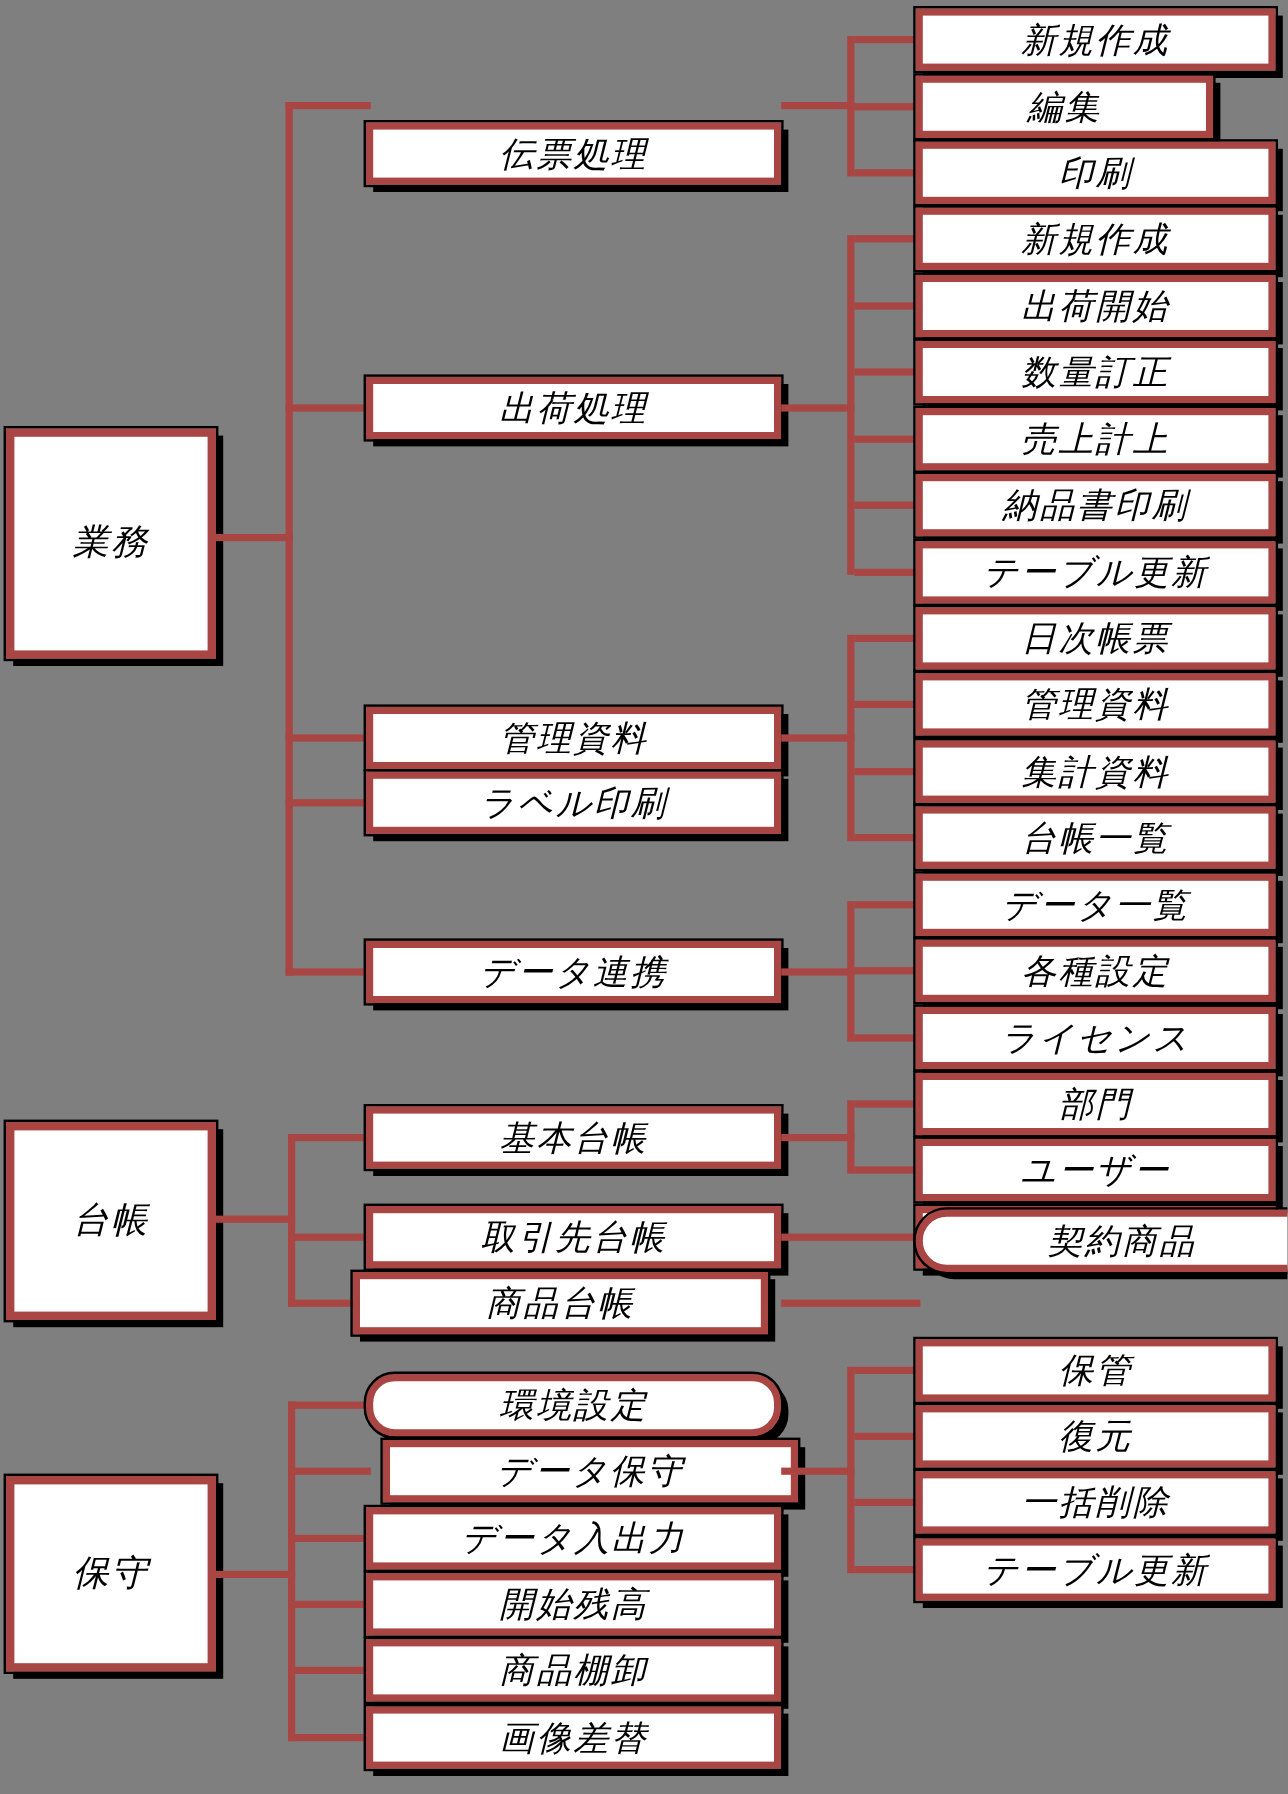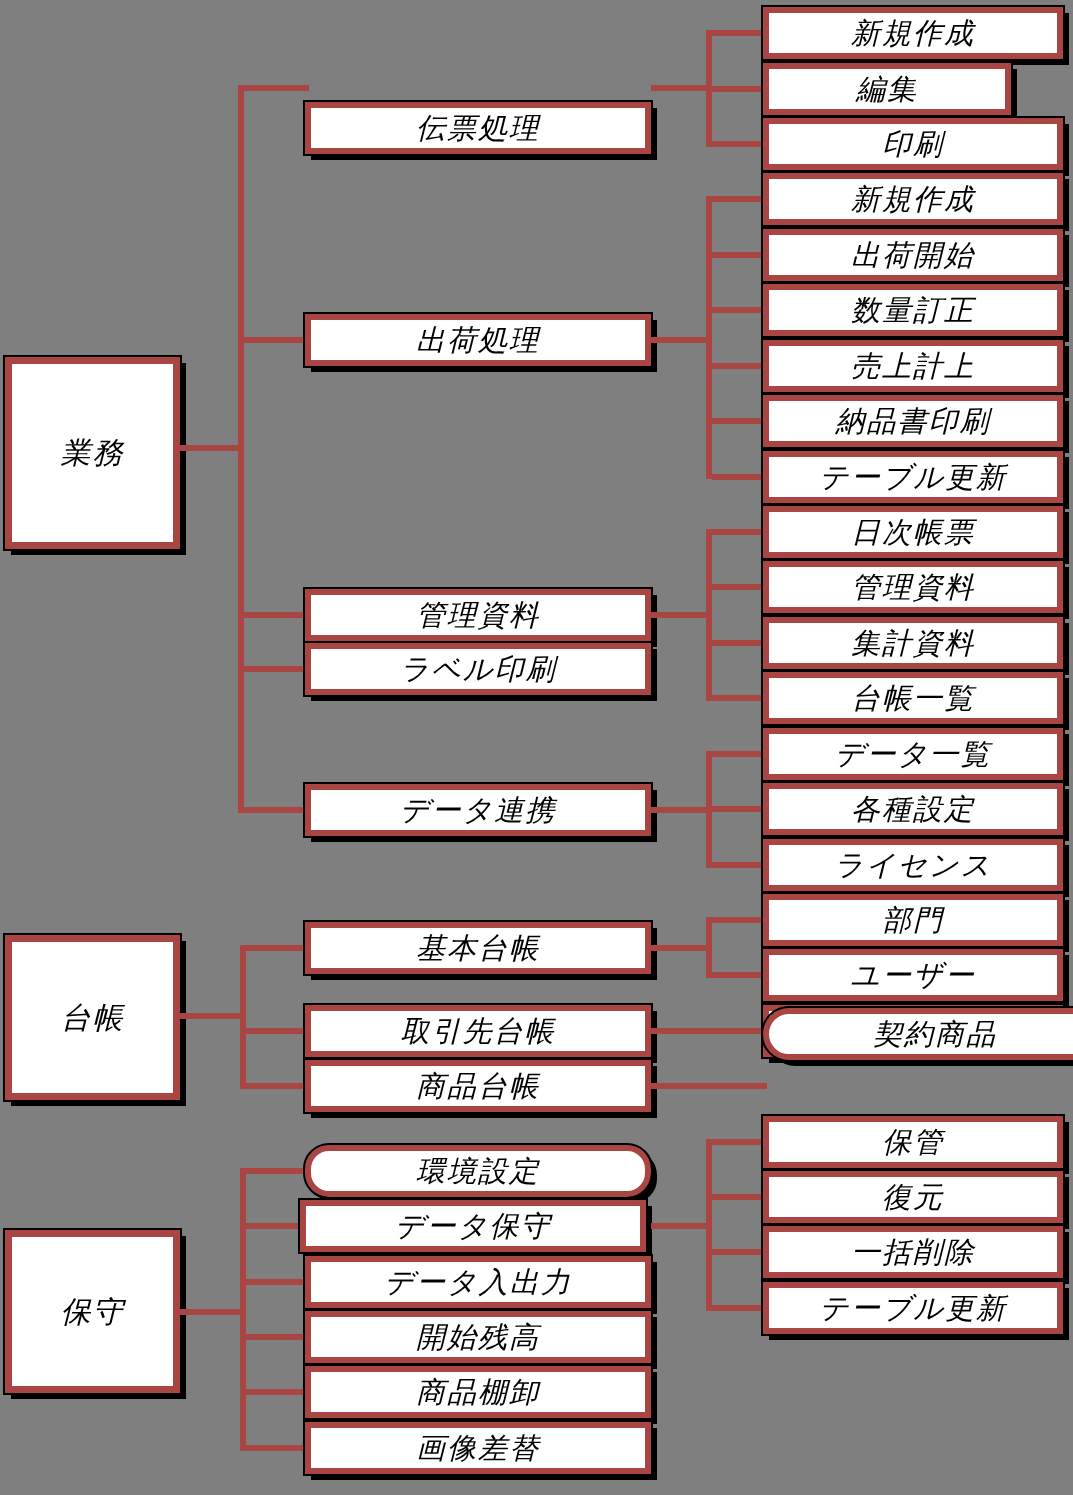--- a/index.html
+++ b/index.html
@@ -107,30 +107,30 @@
     <div class="line" style="left: 706px; top: 917px; width: 6px; height: 61px;"></div>
     <div class="line" style="left: 712px; top: 917px; width: 55px; height: 6px;"></div>
     <div class="box" style="left: 763px; top: 894px; width: 300px; height: 52px;">部門</div>
     <div class="line" style="left: 712px; top: 972px; width: 55px; height: 6px;"></div>
     <div class="box" style="left: 763px; top: 949px; width: 300px; height: 52px;">ユーザー</div>
     <div class="line" style="left: 240px; top: 1028px; width: 69px; height: 6px;"></div>
     <div class="box" style="left: 305px; top: 1005px; width: 346px; height: 52px;">取引先台帳</div>
     <div class="line" style="left: 651px; top: 1028px; width: 116px; height: 6px;"></div>
     <div class="box" style="left: 763px; top: 1005px; width: 300px; height: 52px;">納入先</div>
     <div class="line" style="left: 240px; top: 1083px; width: 69px; height: 6px;"></div>
-    <div class="box" style="left: 305px; top: 1060px; width: 346px; height: 52px;">商品台帳</div>
+    <div class="box" style="left: 294px; top: 1060px; width: 346px; height: 52px;">商品台帳</div>
     <div class="line" style="left: 651px; top: 1083px; width: 116px; height: 6px;"></div>
     <div class="box" style="left: 763px; top: 1008px; width: 344px; height: 52px; border-radius: 26px;">契約商品</div>
     <div class="box root" style="left: 5px; top: 1230px; width: 175px; height: 163px;">保守</div>
     <div class="line" style="left: 180px; top: 1309px; width: 66px; height: 6px;"></div>
     <div class="line" style="left: 240px; top: 1168px; width: 6px; height: 283px;"></div>
     <div class="line" style="left: 240px; top: 1168px; width: 69px; height: 6px;"></div>
     <div class="box" style="left: 305px; top: 1145px; width: 346px; height: 52px; border-radius: 24px;">環境設定</div>
     <div class="line" style="left: 240px; top: 1223px; width: 69px; height: 6px;"></div>
-    <div class="box" style="left: 300px; top: 1200px; width: 346px; height: 52px;">データ保守</div>
+    <div class="box" style="left: 319px; top: 1200px; width: 346px; height: 52px;">データ保守</div>
     <div class="line" style="left: 651px; top: 1223px; width: 61px; height: 6px;"></div>
     <div class="line" style="left: 706px; top: 1139px; width: 6px; height: 172px;"></div>
     <div class="line" style="left: 712px; top: 1139px; width: 55px; height: 6px;"></div>
     <div class="box" style="left: 763px; top: 1116px; width: 300px; height: 52px;">保管</div>
     <div class="line" style="left: 712px; top: 1194px; width: 55px; height: 6px;"></div>
     <div class="box" style="left: 763px; top: 1171px; width: 300px; height: 52px;">復元</div>
     <div class="line" style="left: 712px; top: 1249px; width: 55px; height: 6px;"></div>
     <div class="box" style="left: 763px; top: 1226px; width: 300px; height: 52px;">一括削除</div>
     <div class="line" style="left: 712px; top: 1305px; width: 55px; height: 6px;"></div>
     <div class="box" style="left: 763px; top: 1282px; width: 300px; height: 52px;">テーブル更新</div>

